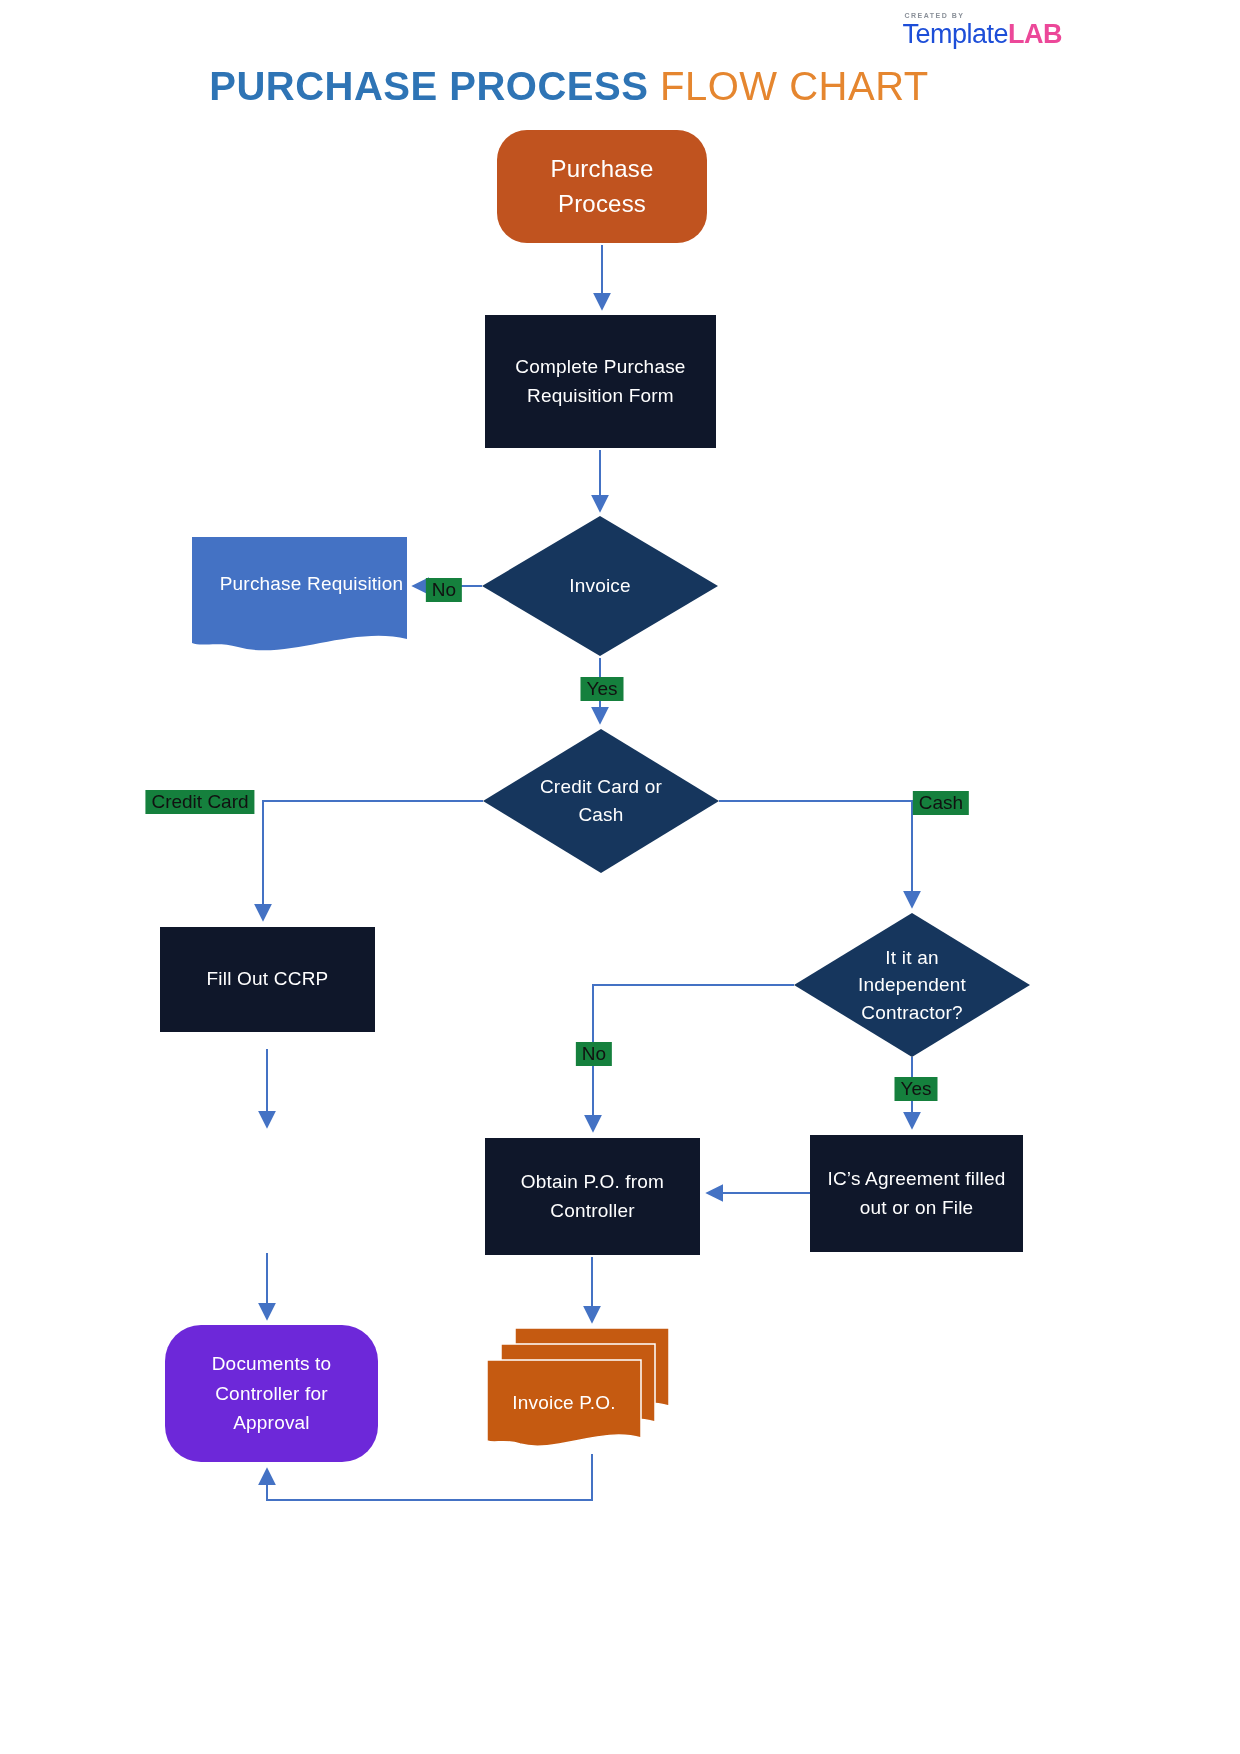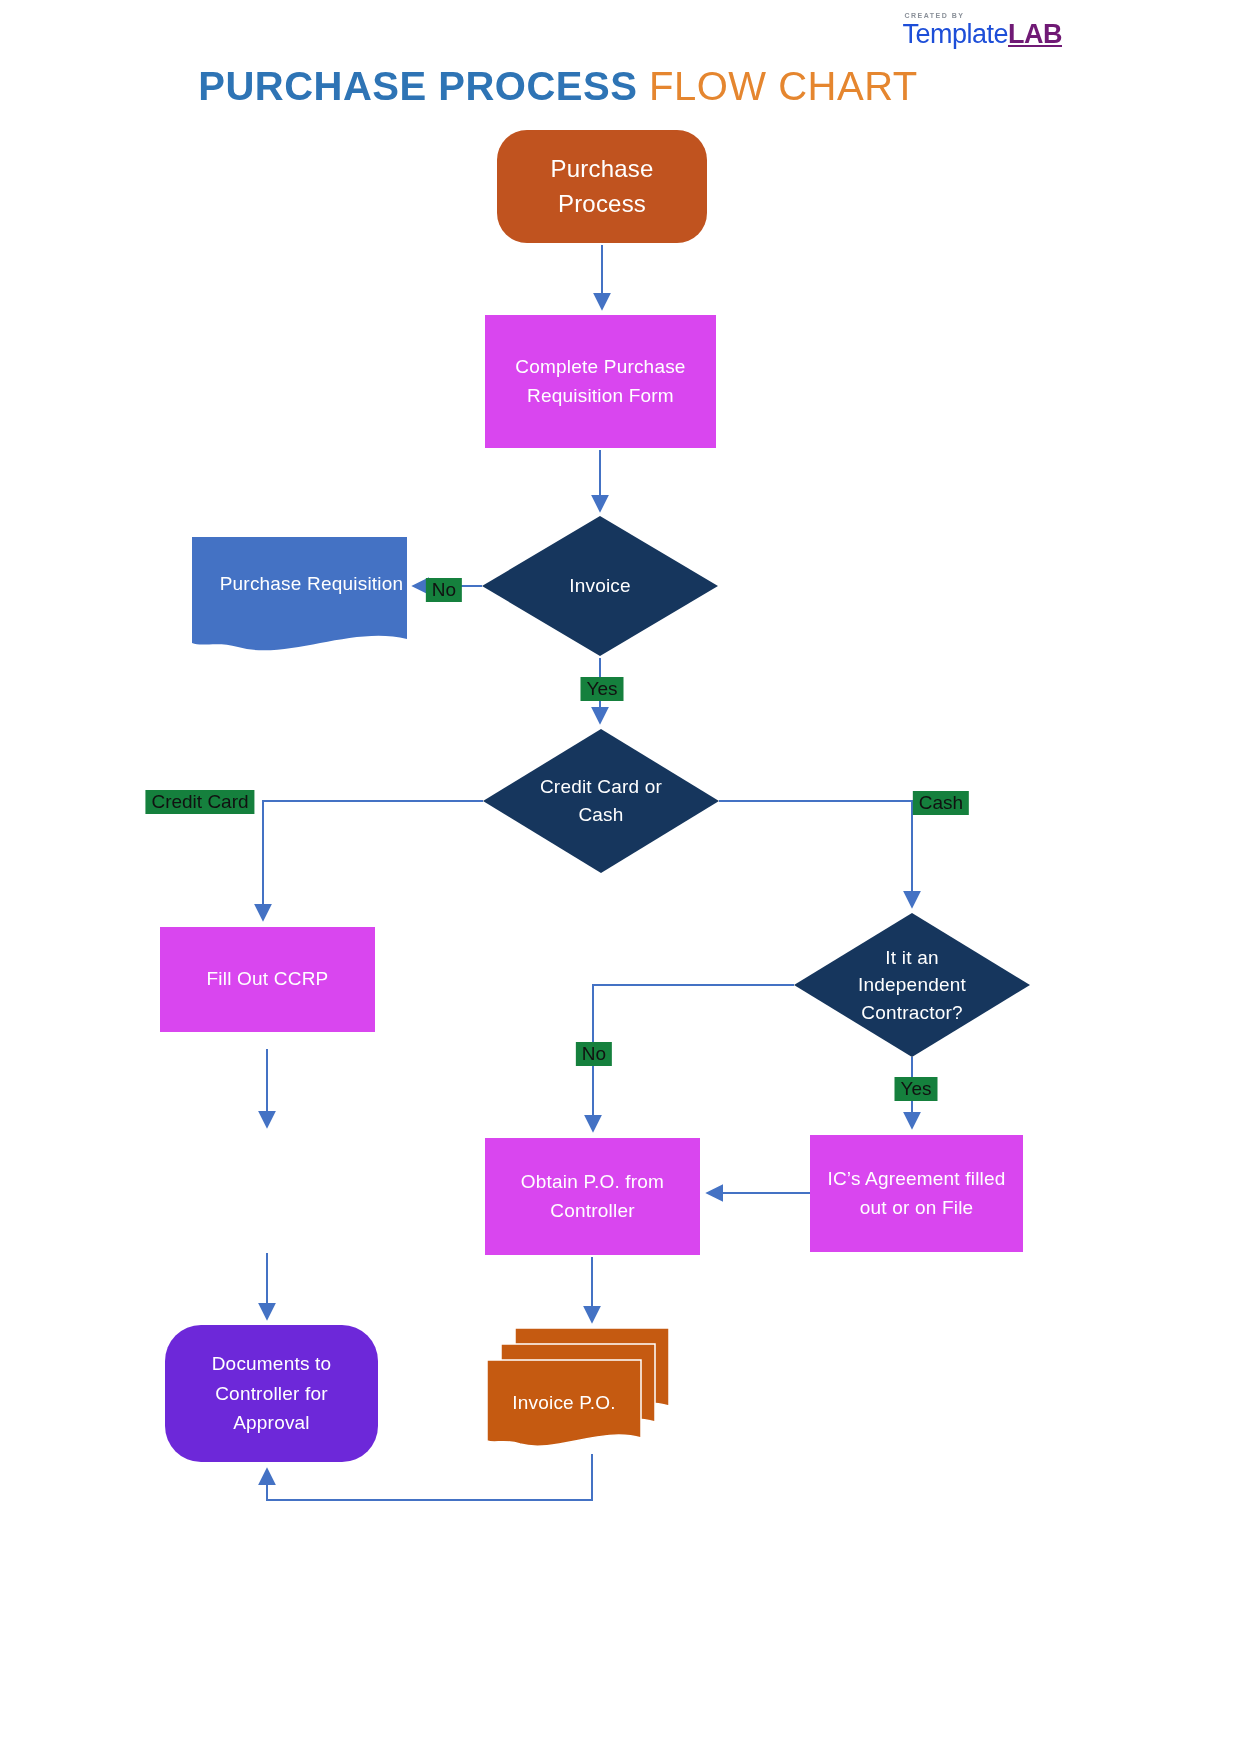--- a/index.html
+++ b/index.html
@@ -7,34 +7,34 @@
   .canvas {
     position:relative; width:1240px; height:1754px;
     background:#ffffff; overflow:hidden;
   }
 
   
   .logo { position:absolute; top:12px; right:178px; text-align:left; line-height:1; }
   .logo .created-by { display:block; font-size:7px; letter-spacing:1.5px; color:#8a9099; font-weight:700; margin:0 0 2px 2px; }
   .logo .brand { font-size:27px; letter-spacing:-0.5px; }
   .logo .brand .t { color:#1d4ed8; font-weight:400; }
-  .logo .brand .l { color:#701a75; font-weight:800;text-decoration:underline; }
+  .logo .brand .l { color:#ec4899; font-weight:800; }
 
-  .title { position:absolute; top:64px; left:5px; width:1106px; text-align:center;
+  .title { position:absolute; top:64px; left:16px; width:1106px; text-align:center;
            font-size:40px; letter-spacing:0.5px; white-space:nowrap; }
   .title .primary { color:#2e74b5; font-weight:700; }
   .title .secondary { color:#e5862f; font-weight:400; }
 
   
   .node { position:absolute; display:flex; align-items:center; justify-content:center;
           text-align:center; color:#ffffff; font-size:19px; line-height:1.5; letter-spacing:0.2px; }
   .node .inner { display:block; }
 
   .start   { background:#c0531f; border-radius:30px; font-size:24px; line-height:1.45; }
-  .process { background:#d946ef; }
+  .process { background:#0f172a; }
   .diamond { background:#16365d; -webkit-clip-path:polygon(50% 0,100% 50%,50% 100%,0 50%);
              clip-path:polygon(50% 0,100% 50%,50% 100%,0 50%); }
   .terminal{ background:#6d28d9; border-radius:36px; }
 
   
   .docwrap { position:absolute; }
   .docwrap svg { display:block; }
   .doc-text { position:absolute; color:#ffffff; font-size:19px; letter-spacing:0.2px;
               text-align:center; }
 

